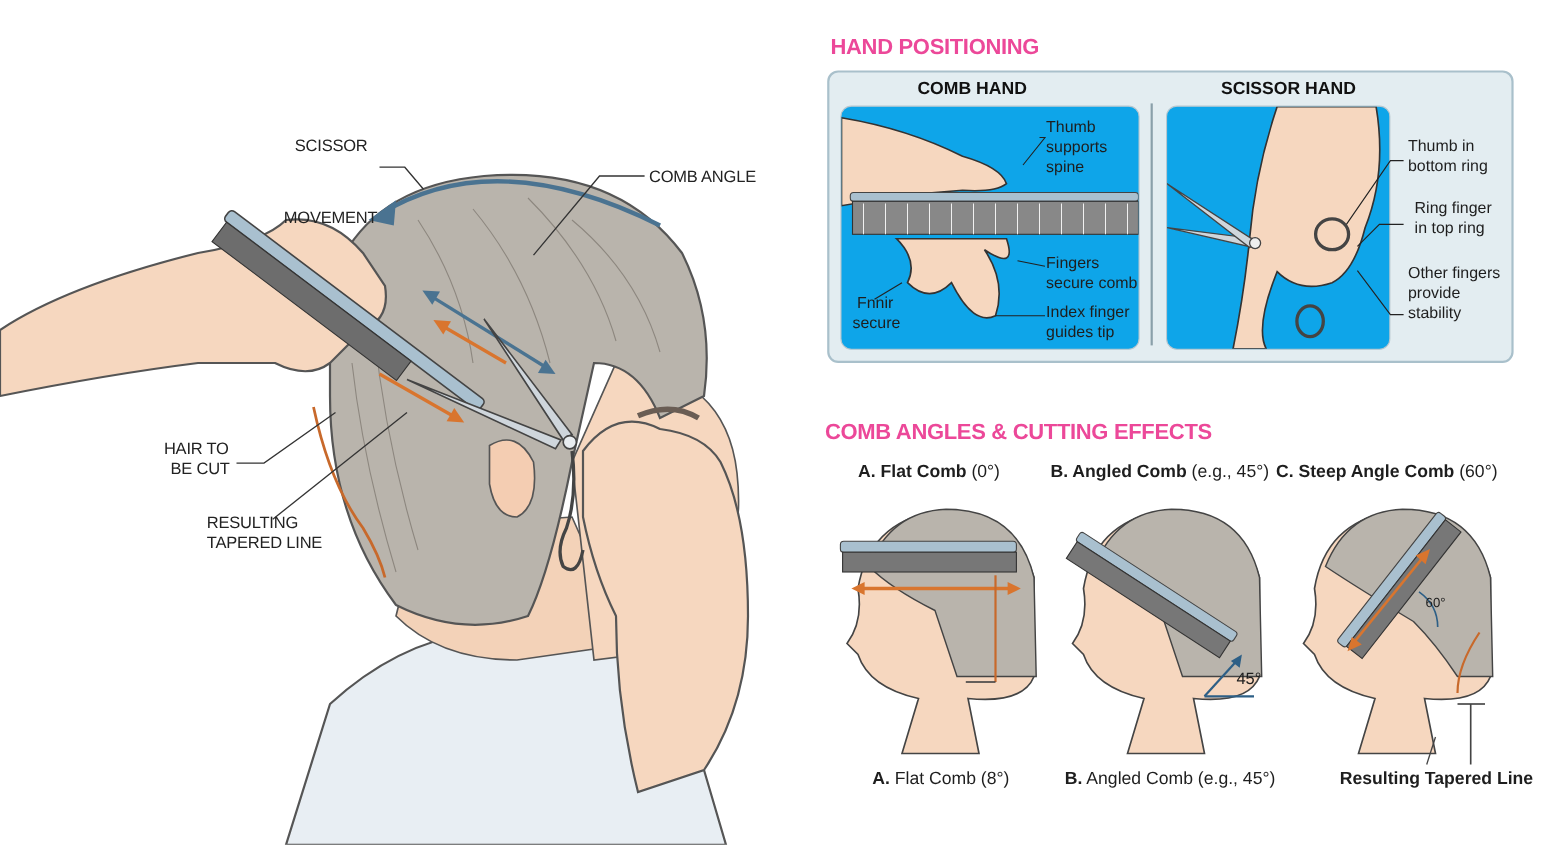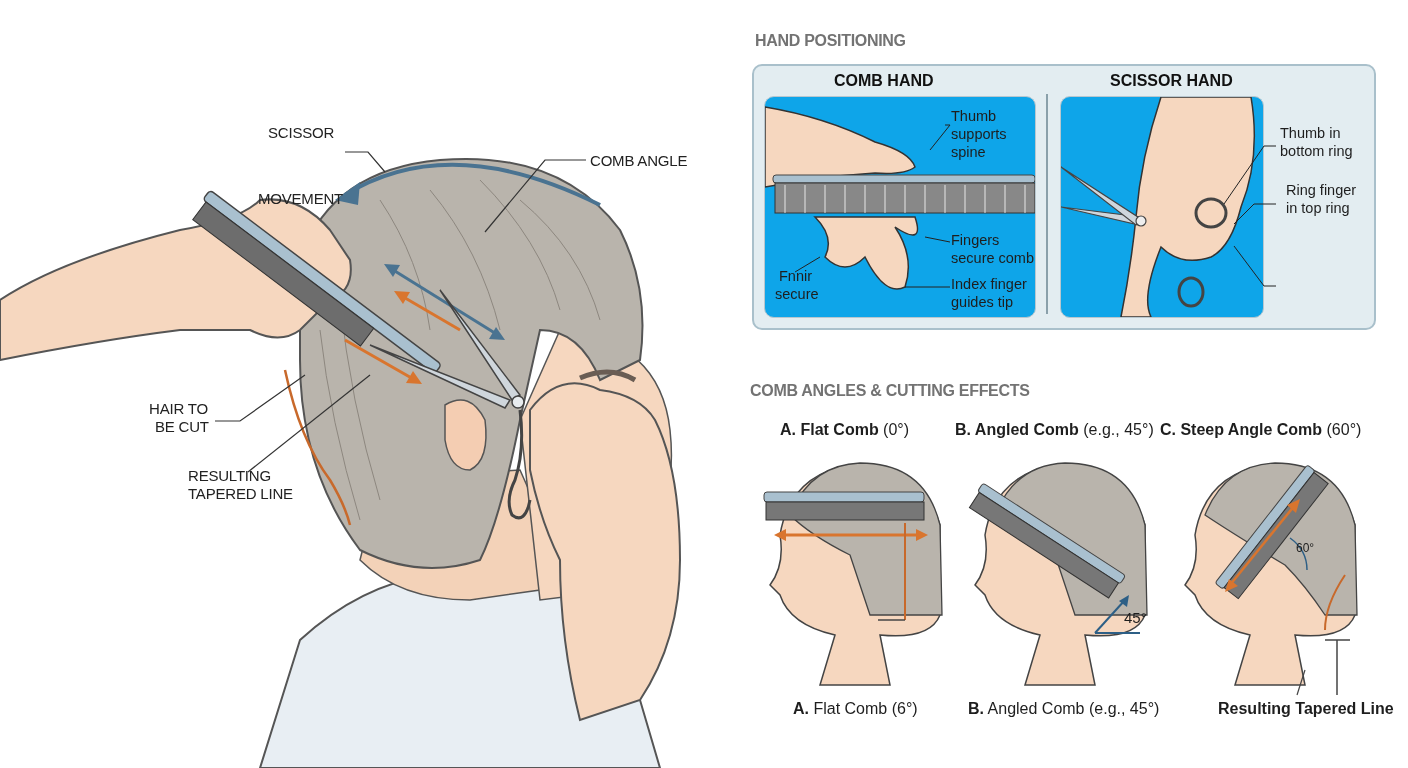--- a/index.html
+++ b/index.html
@@ -1,20 +1,20 @@
 <!DOCTYPE html>
 <html><head>
 <meta charset="utf-8">
 <style>
   html,body{margin:0;padding:0;background:#ffffff;}
   body{width:1408px;height:768px;position:relative;overflow:hidden;font-family:"Liberation Sans",sans-serif;color:#1e1e1e;}
   .abs{position:absolute;}
   .lbl{position:absolute;font-family:"Liberation Sans",sans-serif;font-size:15px;line-height:18px;color:#222;text-transform:none;}
   .caps{font-stretch:condensed;letter-spacing:-0.2px;}
-  .h1{position:absolute;font-weight:bold;font-size:16px;letter-spacing:-0.3px;color:#737373;}
+  .h1{position:absolute;font-weight:bold;font-size:20px;letter-spacing:-0.3px;color:#ec4899;}
   .panel{position:absolute;left:752px;top:64px;width:620px;height:262px;background:#e3edf1;border:2px solid #a9c0cb;border-radius:10px;}
   .sub{position:absolute;font-weight:bold;font-size:16px;color:#111;}
   .card{position:absolute;background:#0ea5e9;border:1.5px solid #b8c7cf;border-radius:10px;overflow:hidden;}
   .note{position:absolute;font-size:14.5px;line-height:18px;color:#1e1e1e;}
   .divider{position:absolute;left:292px;top:28px;width:2px;height:220px;background:#8aa0aa;}
   svg{position:absolute;overflow:visible;}
   .cap{position:absolute;font-size:16px;color:#1e1e1e;white-space:nowrap;}
   .cap b{font-weight:bold;}
 </style>
 </head>
@@ -171,20 +171,25 @@
     </g>
   </svg>
   <div class="note" style="left:526px;top:58px;">
     <div>Thumb in</div>
     <div>bottom ring</div>
   </div>
   <div class="note" style="left:532px;top:115px;">
     <div>Ring finger</div>
     <div>in top ring</div>
   </div>
+  <div class="note" style="left:526px;top:174px;">
+    <div>Other fingers</div>
+    <div>provide</div>
+    <div>stability</div>
+  </div>
 </div>
 
 <div class="h1" style="left:750px;top:382px;">COMB ANGLES &amp; CUTTING EFFECTS</div>
 
 <div class="cap" style="left:780px;top:421px;"><b>A. Flat Comb</b><span> (0°)</span></div>
 <div class="cap" style="left:955px;top:421px;"><b>B. Angled Comb</b><span> (e.g., 45°)</span></div>
 <div class="cap" style="left:1160px;top:421px;"><b>C. Steep Angle Comb</b><span> (60°)</span></div>
 
 <svg width="660" height="240" style="left:750px;top:455px;">
 
@@ -225,15 +230,15 @@
     <path d="M115 83 Q132 95 132 115" stroke="#2d5f86" stroke-width="1.5" fill="none"></path>
     <path d="M170 120 Q150 150 150 175" stroke="#c8692b" stroke-width="2" fill="none"></path>
     <line x1="150" y1="185" x2="175" y2="185" stroke="#444" stroke-width="1.5"></line>
     <line x1="162" y1="185" x2="162" y2="240" stroke="#444" stroke-width="1.5"></line>
     <line x1="122" y1="240" x2="130" y2="215" stroke="#444" stroke-width="1.2"></line>
   </g>
 </svg>
 <div class="cap" style="left:1124px;top:609px;font-size:15px;">45°</div>
 <div class="cap" style="left:1296px;top:541px;font-size:12px;">60°</div>
 
-<div class="cap" style="left:793px;top:700px;"><b>A.</b><span> Flat Comb (6°)</span></div>
+<div class="cap" style="left:793px;top:700px;"><b>A.</b><span> Flat Comb (8°)</span></div>
 <div class="cap" style="left:968px;top:700px;"><b>B.</b><span> Angled Comb (e.g., 45°)</span></div>
 <div class="cap" style="left:1218px;top:700px;"><b>Resulting Tapered Line</b><span></span></div>
 
 </body></html>

